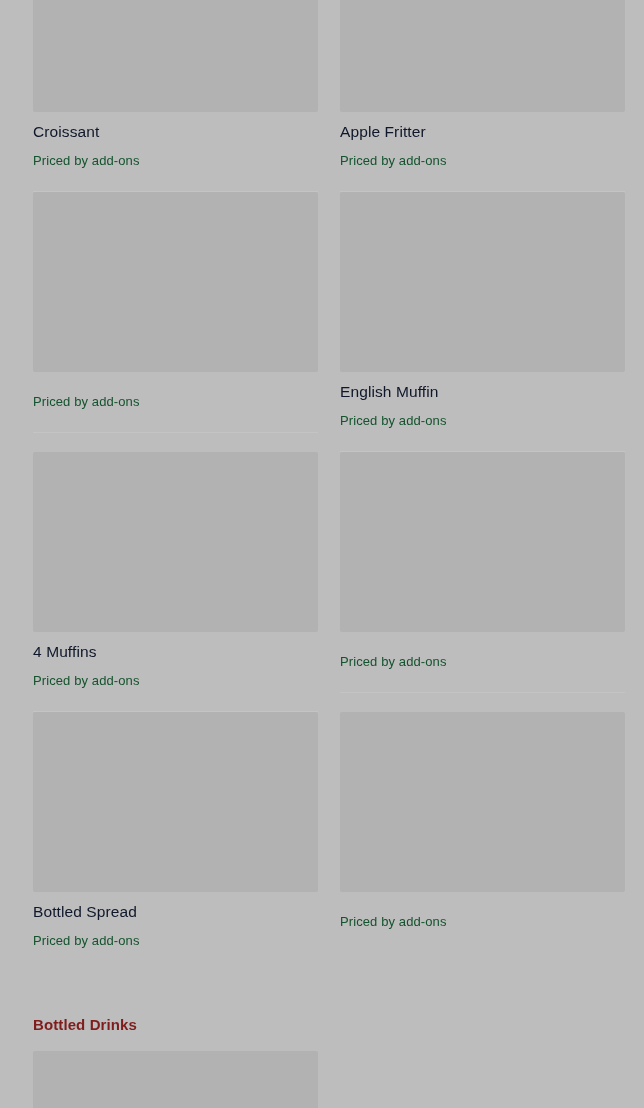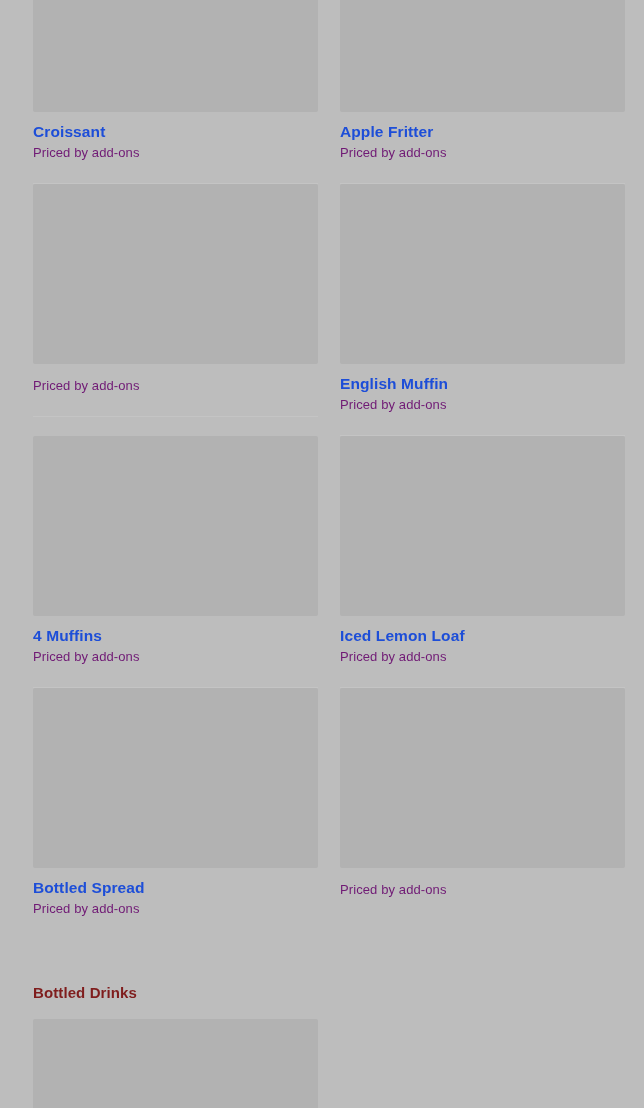--- a/index.html
+++ b/index.html
@@ -50,33 +50,33 @@
     display:block;
   }
 
   .card-body {
     padding:10px 0 23px 0;
     position:relative;
   }
 
   .card-title {
     font-size:15.5px;
-    font-weight:bold;
+    font-weight:normal;
     line-height:19px;
-    color:#1d4ed8;
+    color:#0f172a;
     letter-spacing:0.1px;
     white-space:nowrap;
   }
 
   .card-subtitle {
-    margin-top:4px;
+    margin-top:12px;
     font-size:13px;
     font-weight:normal;
     line-height:16px;
-    color:#701a75;
+    color:#14532d;
     letter-spacing:0.1px;
     white-space:nowrap;
   }
 
   .card-divider {
     position:absolute;
     left:0;
     bottom:0;
     width:285px;
     height:1px;
@@ -155,21 +155,20 @@
       <div class="card-body">
         <div class="card-title">4 Muffins</div>
         <div class="card-subtitle">Priced by add-ons</div>
         <div class="card-divider"></div>
       </div>
     </div>
 
     <div class="menu-card">
       <div class="card-image"></div>
       <div class="card-body">
-        <div class="card-title">Iced Lemon Loaf</div>
         <div class="card-subtitle">Priced by add-ons</div>
         <div class="card-divider"></div>
       </div>
     </div>
 
     <div class="menu-card">
       <div class="card-image"></div>
       <div class="card-body">
         <div class="card-title">Bottled Spread</div>
         <div class="card-subtitle">Priced by add-ons</div>

